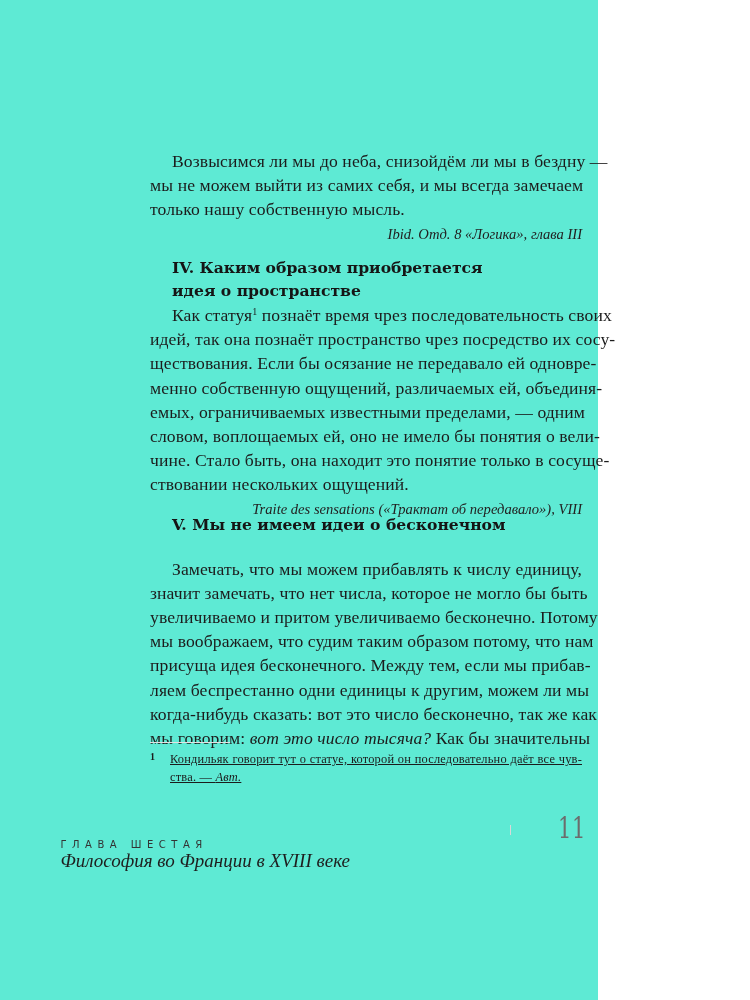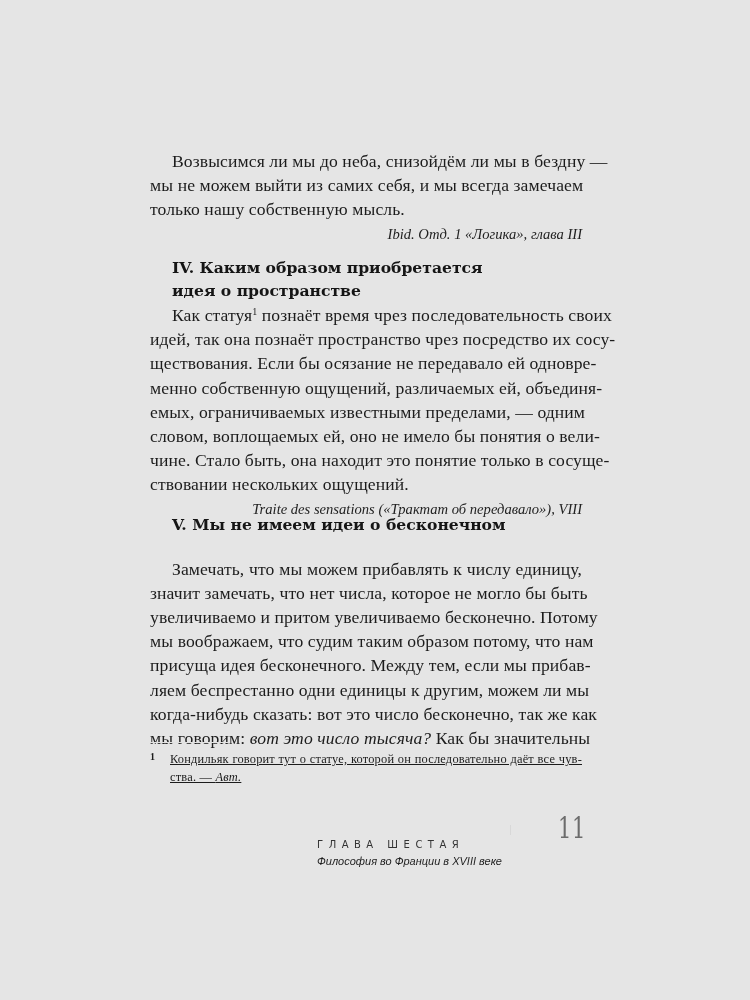--- a/index.html
+++ b/index.html
@@ -11,22 +11,22 @@
       width: 750px;
       height: 1000px;
       position: relative;
       overflow: hidden;
       color: #1e1e1e;
       font-family: "DejaVu Serif", "Liberation Serif", serif;
     }
     .page {
       position: absolute;
       left: 0; top: 0;
-      width: 750px; height: 1000px;
-      background: #e5e5e5;
+      width: 598px; height: 1000px;
+      background: #5eead4;
     }
     .column {
       position: absolute;
       left: 150px;
       width: 432px;
     }
     .para {
       font-family: "Liberation Serif", "DejaVu Serif", serif;
       font-size: 17.6px;
       line-height: 24.2px;
@@ -124,23 +124,23 @@
       display: block;
       font-family: "DejaVu Sans", "Liberation Sans", sans-serif;
       font-size: 10px;
       letter-spacing: 5.5px;
       line-height: 14px;
       margin-right: -5px;
       color: #333;
     }
     .running-head .book {
       display: block;
-      font-family: Liberation Sans, sans-serif;
+      font-family: Liberation Serif, serif;
       font-style: italic;
-      font-size: 11px;
+      font-size: 19px;
       line-height: 18px;
       color: #1e1e1e;
     }
     .tick {
       position: absolute;
       left: 510px;
       top: 825px;
       width: 1px;
       height: 10px;
       background: #d8d8d8;
@@ -163,21 +163,21 @@
 <body>
 
 <div class="page">
 
   <div class="column" style="top:149px;">
     <p class="para">
       <span class="line indent">Возвысимся ли мы до неба, снизойдём ли мы в бездну —</span>
       <span class="line">мы не можем выйти из самих себя, и мы всегда замечаем</span>
       <span class="line last">только нашу собственную мысль.</span>
     </p>
-    <p class="source" style="margin-top:2px;">Ibid. Отд. 1 «Логика», глава III</p>
+    <p class="source" style="margin-top:2px;">Ibid. Отд. 8 «Логика», глава III</p>
   </div>
 
   <div class="column" style="top:257px;">
     <h2 class="heading">
       <span class="line">IV. Каким образом приобретается</span>
       <span class="line">идея о пространстве</span>
     </h2>
     <p class="para" style="margin-top:1px;">
       <span class="line indent"><span>Как статуя</span><sup class="fn">1</sup><span> познаёт время чрез последовательность своих</span></span>
       <span class="line">идей, так она познаёт пространство чрез посредство их сосу-</span>

